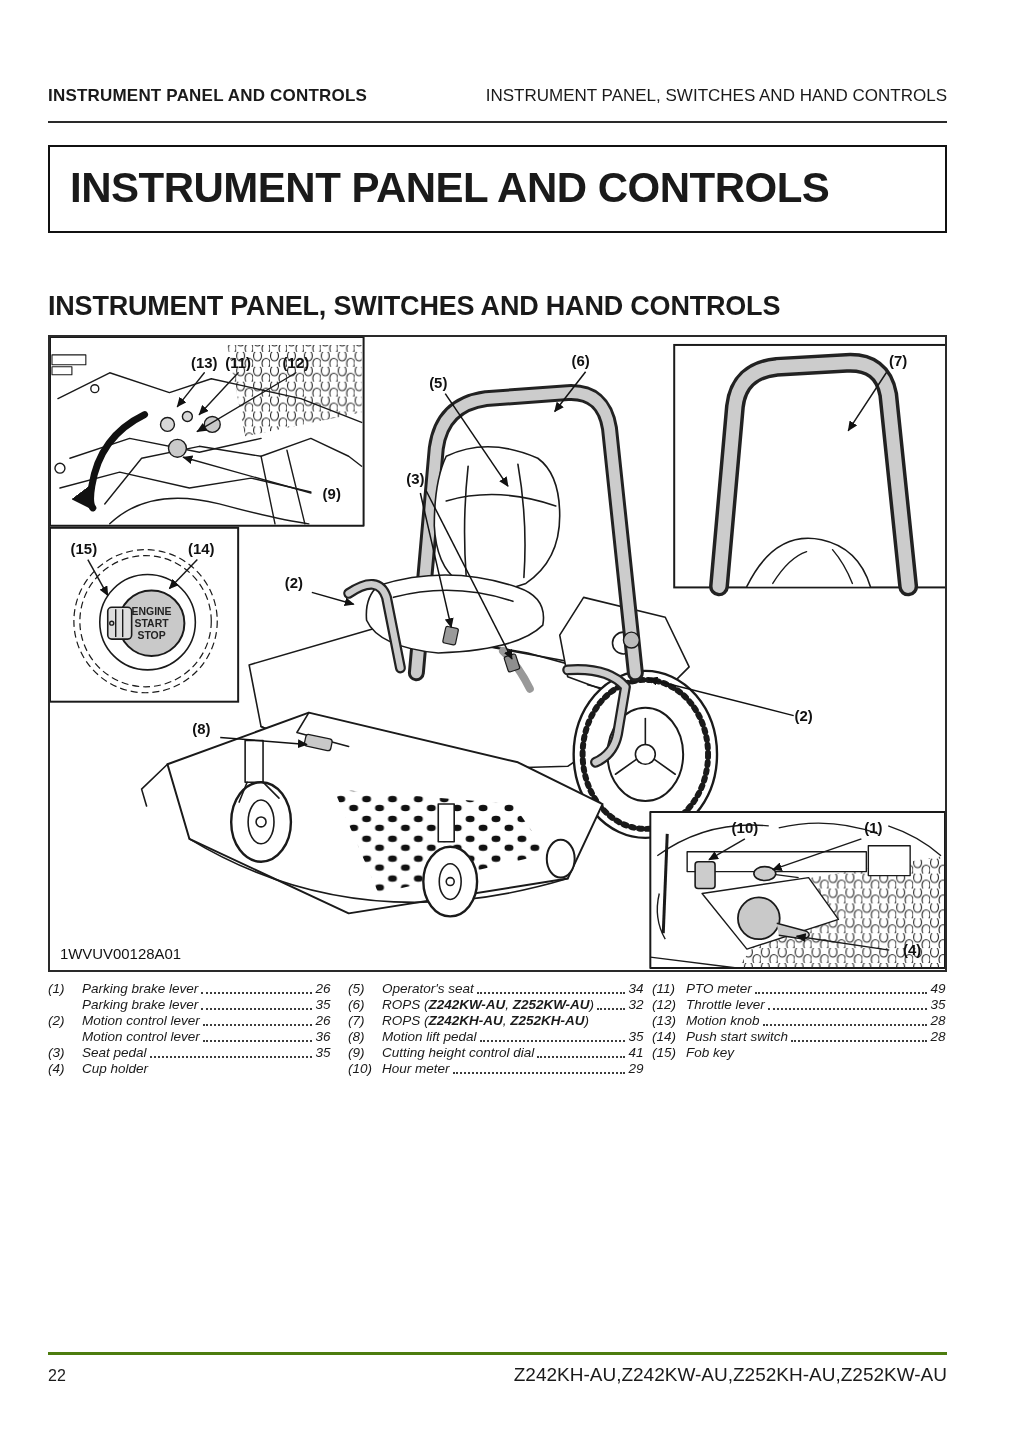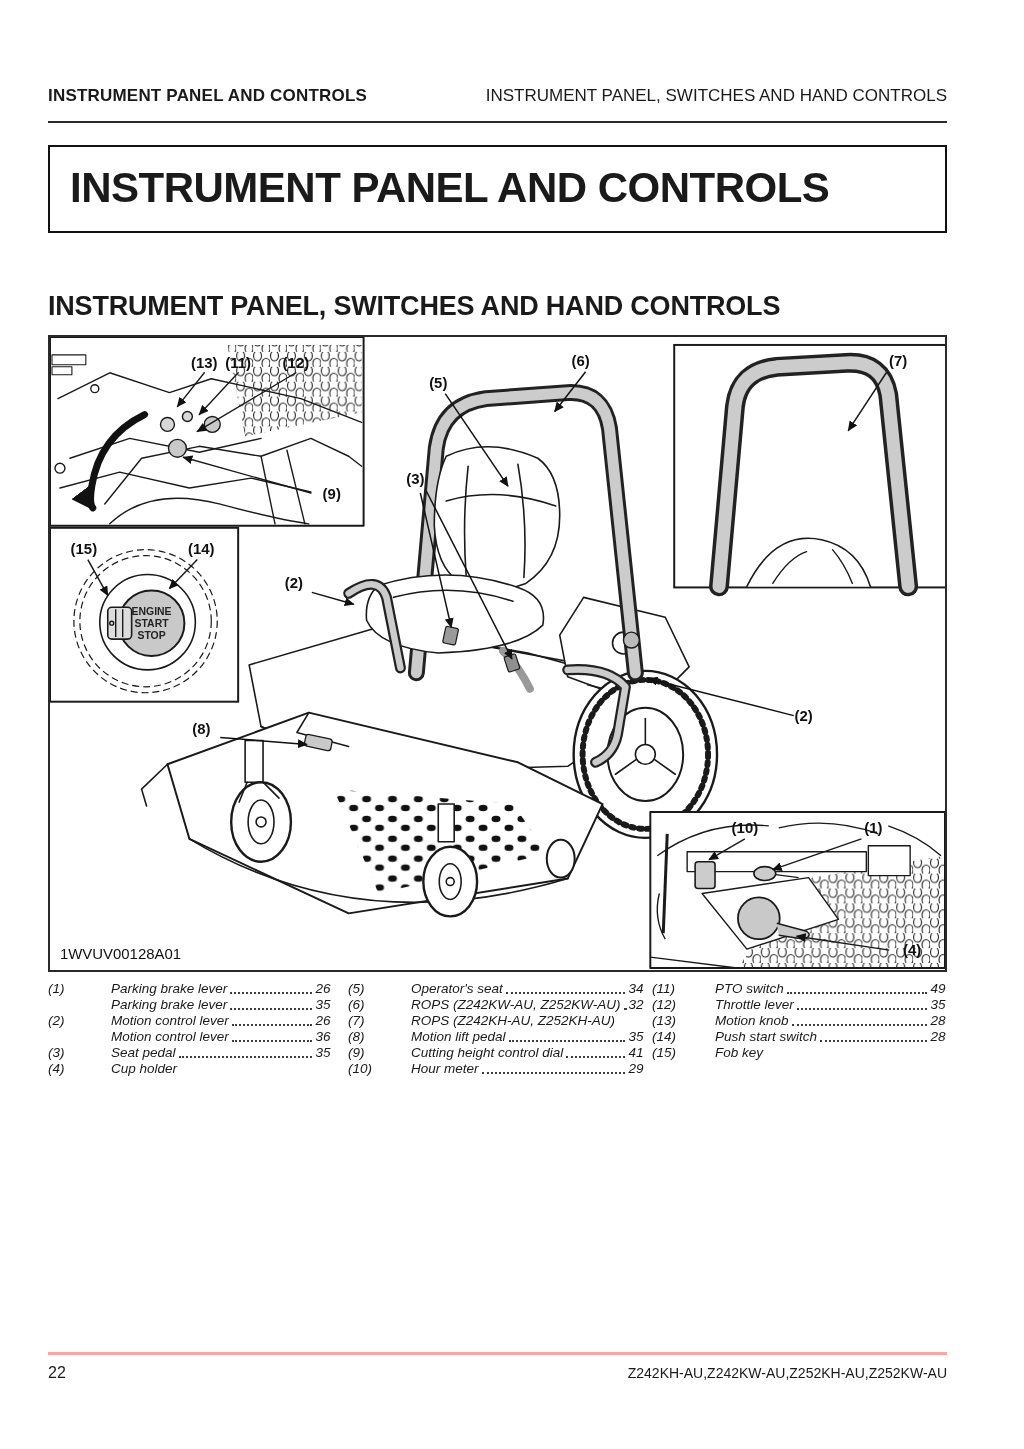--- a/index.html
+++ b/index.html
@@ -20,29 +20,29 @@
   .figure{position:relative;border:2px solid #2a2a2a;width:895px;height:633px;background:#fff;}
   .figure svg{display:block;width:895px;height:633px;}
   
   .legend{display:flex;margin-top:9px;font-style:italic;font-size:13.5px;line-height:16px;}
   .leg-col{display:flex;flex-direction:column;}
   .col1{width:284px;margin-right:16px;}
   .col2{width:297px;margin-right:7px;}
   .col3{width:295px;}
   .leg-row{display:flex;align-items:baseline;height:16px;white-space:nowrap;}
   .ln{width:34px;flex-shrink:0;}
-  .ll{flex-shrink:0;margin-left:29px;}
-  .ll b{font-weight:normal;}
+  .ll{flex-shrink:0;}
+  .ll b{font-weight:bold;}
   .dots{flex:1;border-bottom:2px dotted #3c3c3c;margin:0 2px 3px 3px;align-self:flex-end;}
   .lp{min-width:18px;text-align:center;}
   
-  .footer{position:absolute;left:48px;width:899px;top:1352px;border-top:3px solid #fca5a5;
+  .footer{position:absolute;left:48px;width:899px;top:1352px;border-top:3px solid #4d7c0f;
           padding-top:9px;display:flex;justify-content:space-between;align-items:baseline;}
   .pg-num{font-size:16px;}
-  .models{font-size:14px;}
+  .models{font-size:19px;}
   
   text{font-family:"Liberation Sans",sans-serif;}
   .co{font-size:15px;font-weight:bold;fill:#111;}
   .btn-t{font-size:10.5px;font-weight:bold;fill:#222;}
   .code-t{font-size:15px;fill:#111;}
 </style>
 </head>
 <body>
 
 <div class="page">
@@ -330,21 +330,21 @@
         <span class="ln">(10)</span>
         <span class="ll">Hour meter</span>
         <span class="dots"></span>
         <span class="lp">29</span>
       </div>
     </div>
 
     <div class="leg-col col3">
       <div class="leg-row">
         <span class="ln">(11)</span>
-        <span class="ll">PTO switch</span>
+        <span class="ll">PTO meter</span>
         <span class="dots"></span>
         <span class="lp">49</span>
       </div>
       <div class="leg-row">
         <span class="ln">(12)</span>
         <span class="ll">Throttle lever</span>
         <span class="dots"></span>
         <span class="lp">35</span>
       </div>
       <div class="leg-row">

